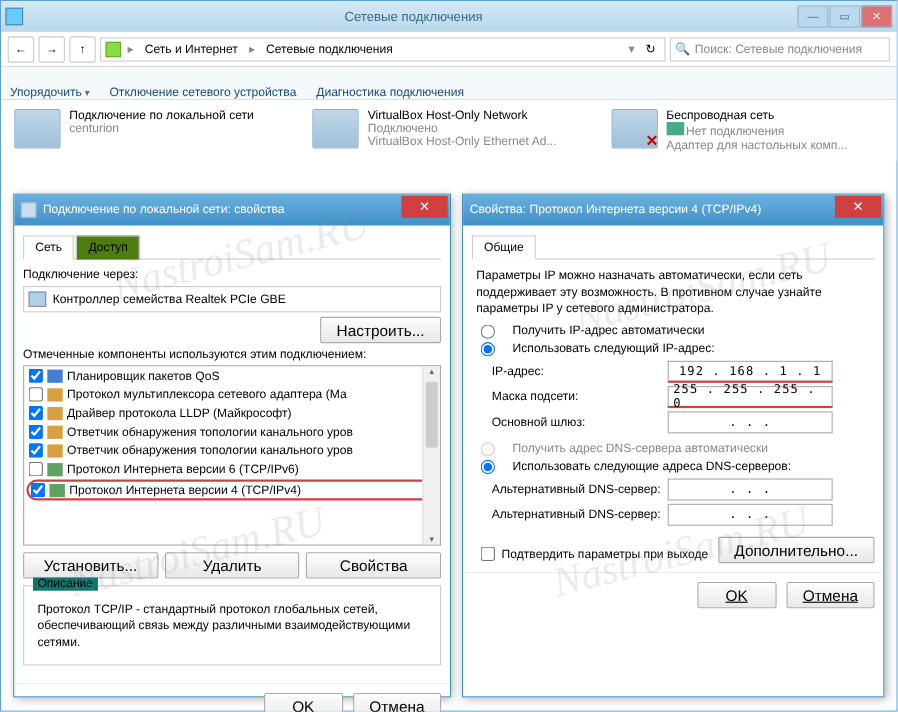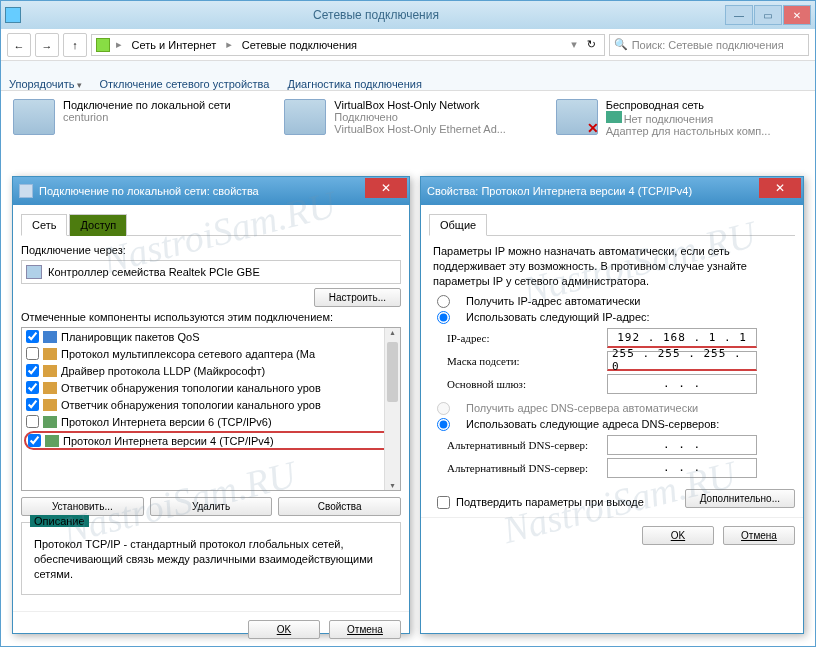--- a/index.html
+++ b/index.html
@@ -44,21 +44,21 @@
 .dlg-left { top: 176px; left: 12px; width: 398px; height: 458px; }
 .tabs { display: flex; border-bottom: 1px solid #ccc; margin-bottom: 8px; }
 .tab { padding: 4px 10px; border: 1px solid #ccc; border-bottom: none; background: #fff; margin-right: 2px; cursor: pointer; position: relative; top: 1px; text-align: center; }
 .tab.active { background: #fff; border-bottom: 1px solid #fff; }
 .tab:not(.active) { background: #4d7c0f; }
 
 .field-label { margin: 4px 0; }
 .adapter-box { border: 1px solid #ccc; padding: 4px; display: flex; align-items: center; gap: 6px; margin-bottom: 4px; }
 .adapter-icon { width: 16px; height: 14px; background: #b0d0e8; border: 1px solid #88a; }
 .btn-row-r { text-align: right; margin: 4px 0; }
-button.std { padding: 3px 14px; border: 1px solid #aaa; background: linear-gradient(#fdfdfd,#e8e8e8); cursor: pointer; font-size: 10px; border-radius: 2px; }
+button.std { padding: 3px 14px; border: 1px solid #aaa; background: linear-gradient(#fdfdfd,#e8e8e8); cursor: pointer; font-size: 14px; border-radius: 2px; }
 
 .components-list { border: 1px solid #aaa; height: 164px; overflow: hidden; margin-bottom: 6px; position: relative; }
 .comp-item { display: flex; align-items: center; gap: 4px; padding: 2px 4px; white-space: nowrap; }
 .comp-item input[type=checkbox] { margin: 0; }
 .comp-icon { width: 14px; height: 12px; display: inline-block; }
 .ci-net { background: #d8a040; }
 .ci-sched { background: #4080d0; }
 .ci-proto { background: #60a060; }
 .comp-item.highlighted { border: 2px solid #d04040; border-radius: 10px; margin: 1px 2px; padding: 1px 2px; }
 .scrollbar-v { position: absolute; right: 0; top: 0; width: 16px; height: 100%; background: #f0f0f0; border-left: 1px solid #ddd; }
@@ -74,21 +74,21 @@
 
 .dlg-buttons { text-align: right; padding: 8px; border-top: 1px solid #eee; }
 .dlg-buttons button { margin-left: 6px; min-width: 72px; text-decoration: underline; }
 
 
 .dlg-right { top: 176px; left: 420px; width: 384px; height: 458px; }
 .radio-row { display: flex; align-items: center; gap: 16px; margin: 3px 0 3px 8px; }
 .radio-row input { margin: 0; }
 .ip-grid { margin: 4px 0 8px 18px; }
 .ip-row { display: flex; align-items: center; margin: 3px 0; }
-.ip-row label { width: 160px; font-family: Liberation Serif, serif; }
+.ip-row label { width: 160px; }
 .ip-input { width: 150px; height: 20px; border: 1px solid #aaa; display: flex; align-items: center; justify-content: space-around; font-family: monospace; letter-spacing: 1px; background: #fff; padding: 0 4px; }
 .ip-input.hl { border-bottom: 2px solid #d04040; }
 .check-row { display: flex; align-items: center; gap: 6px; margin: 8px 0 0 8px; }
 
 .desc-text { margin: 6px 4px; line-height: 1.35; }
 .watermark { position: absolute; font-size: 38px; color: rgba(120,150,170,0.18); font-style: italic; transform: rotate(-14deg); pointer-events: none; font-family: cursive; }
 </style>
 </head>
 <body>
 

